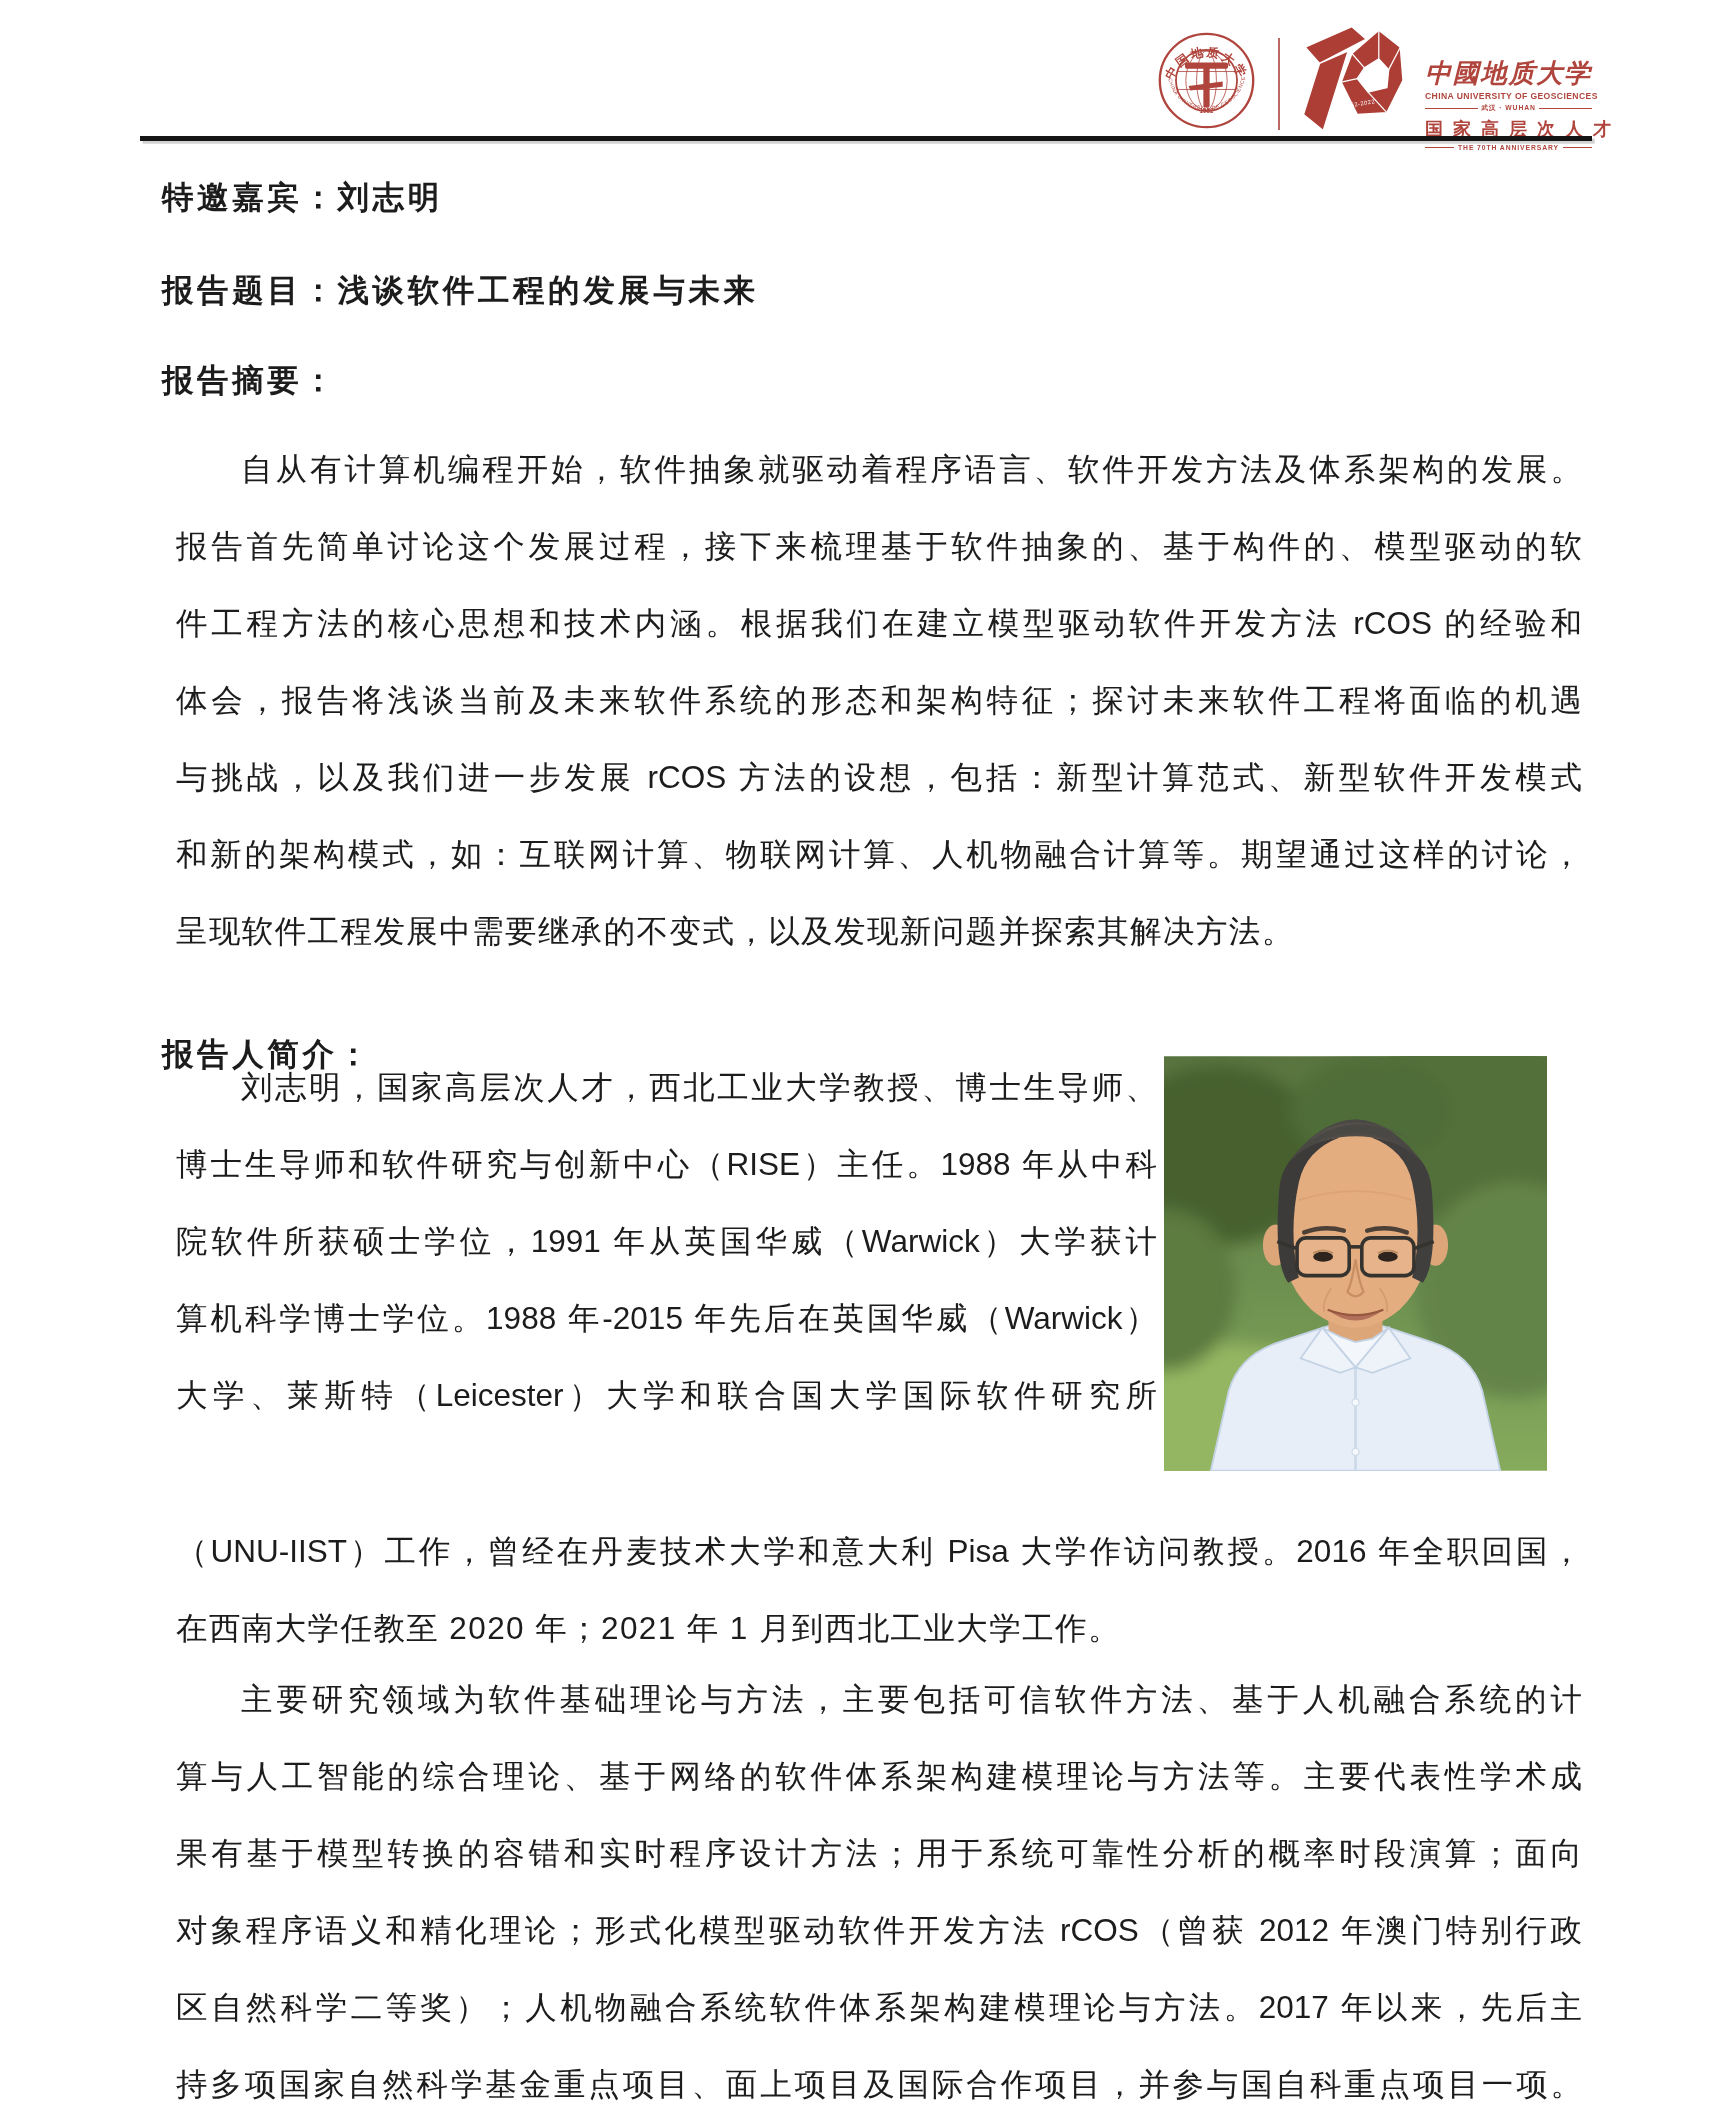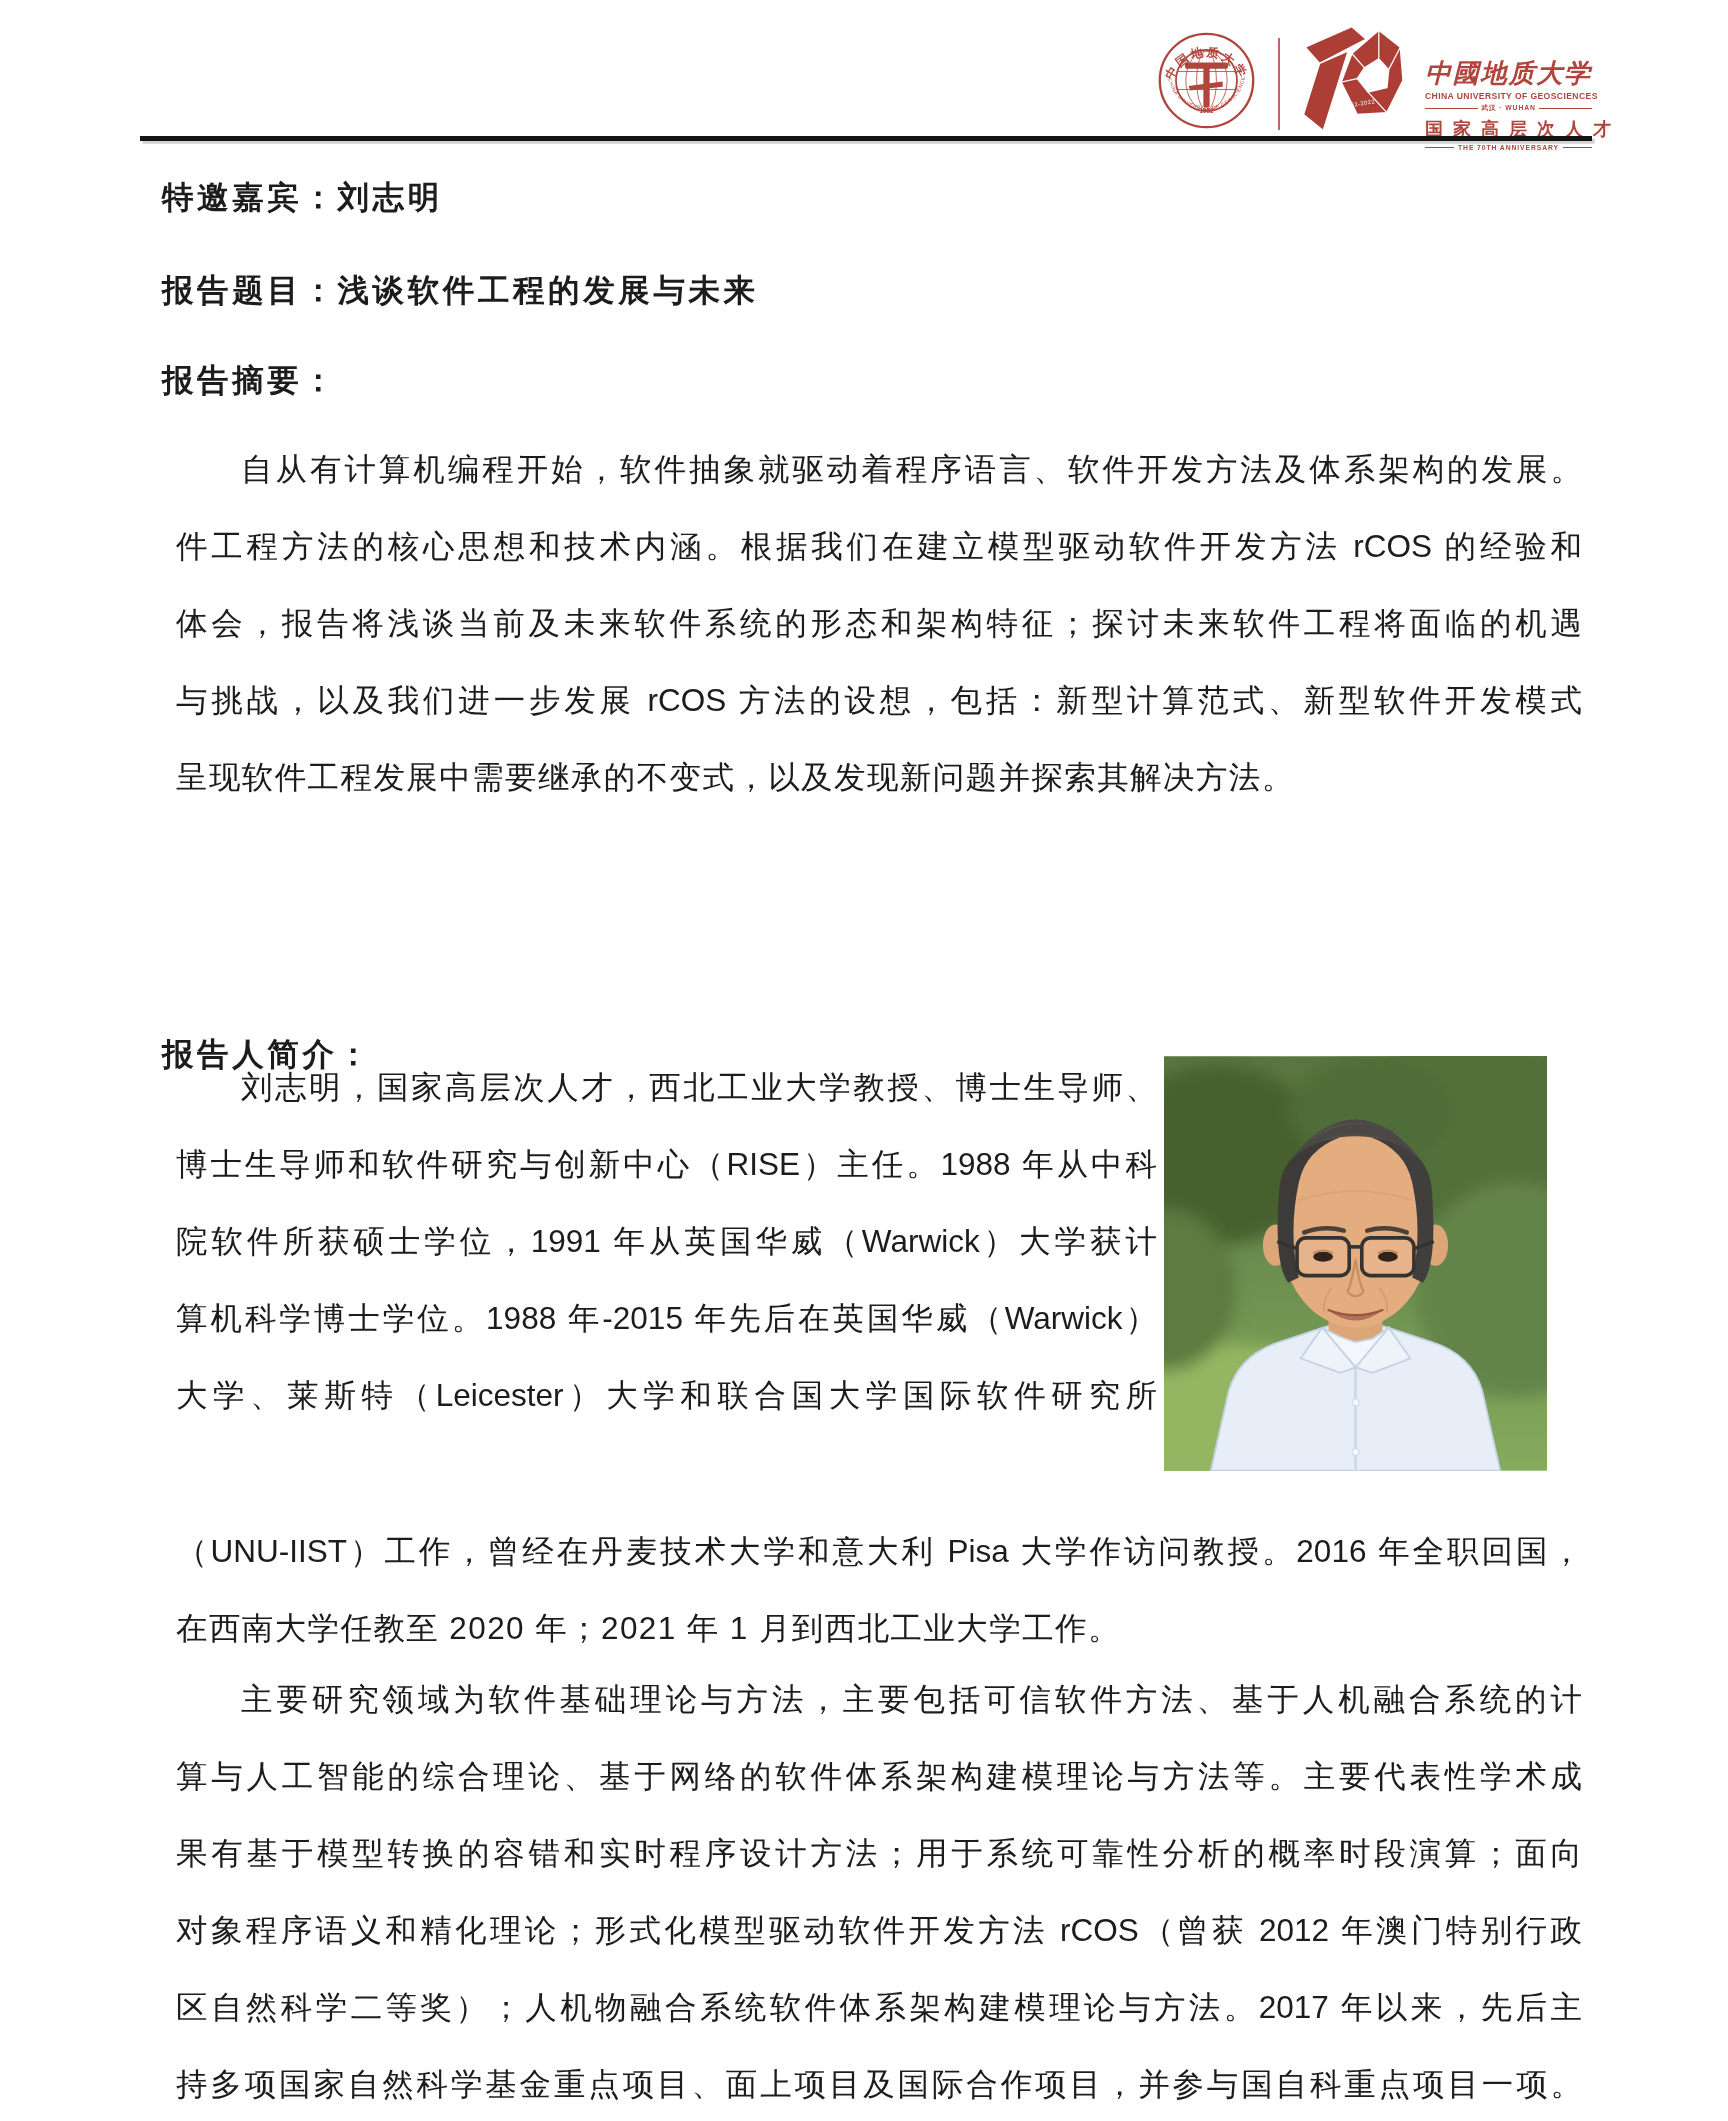--- a/index.html
+++ b/index.html
@@ -100,23 +100,25 @@
   </div>
 
   <div class="rule"></div>
 
   <div class="h" style="top:177px">特邀嘉宾：刘志明</div>
   <div class="h" style="top:270px">报告题目：浅谈软件工程的发展与未来</div>
   <div class="h" style="top:360px">报告摘要：</div>
 
   <div class="block w-full" style="top:431px">
     <div class="line jline ind">自从有计算机编程开始，软件抽象就驱动着程序语言、软件开发方法及体系架构的发展。</div>
+    <div class="line jline">报告首先简单讨论这个发展过程，接下来梳理基于软件抽象的、基于构件的、模型驱动的软</div>
     <div class="line jline">件工程方法的核心思想和技术内涵。根据我们在建立模型驱动软件开发方法 rCOS 的经验和</div>
     <div class="line jline">体会，报告将浅谈当前及未来软件系统的形态和架构特征；探讨未来软件工程将面临的机遇</div>
     <div class="line jline">与挑战，以及我们进一步发展 rCOS 方法的设想，包括：新型计算范式、新型软件开发模式</div>
+    <div class="line jline">和新的架构模式，如：互联网计算、物联网计算、人机物融合计算等。期望通过这样的讨论，</div>
     <div class="line sline">呈现软件工程发展中需要继承的不变式，以及发现新问题并探索其解决方法。</div>
   </div>
 
   <div class="h" style="top:1034px">报告人简介：</div>
 
   <div class="block w-narrow" style="top:1049px">
     <div class="line jline ind">刘志明，国家高层次人才，西北工业大学教授、博士生导师、</div>
     <div class="line jline">博士生导师和软件研究与创新中心（RISE）主任。1988 年从中科</div>
     <div class="line jline">院软件所获硕士学位，1991 年从英国华威（Warwick）大学获计</div>
     <div class="line jline">算机科学博士学位。1988 年-2015 年先后在英国华威（Warwick）</div>

